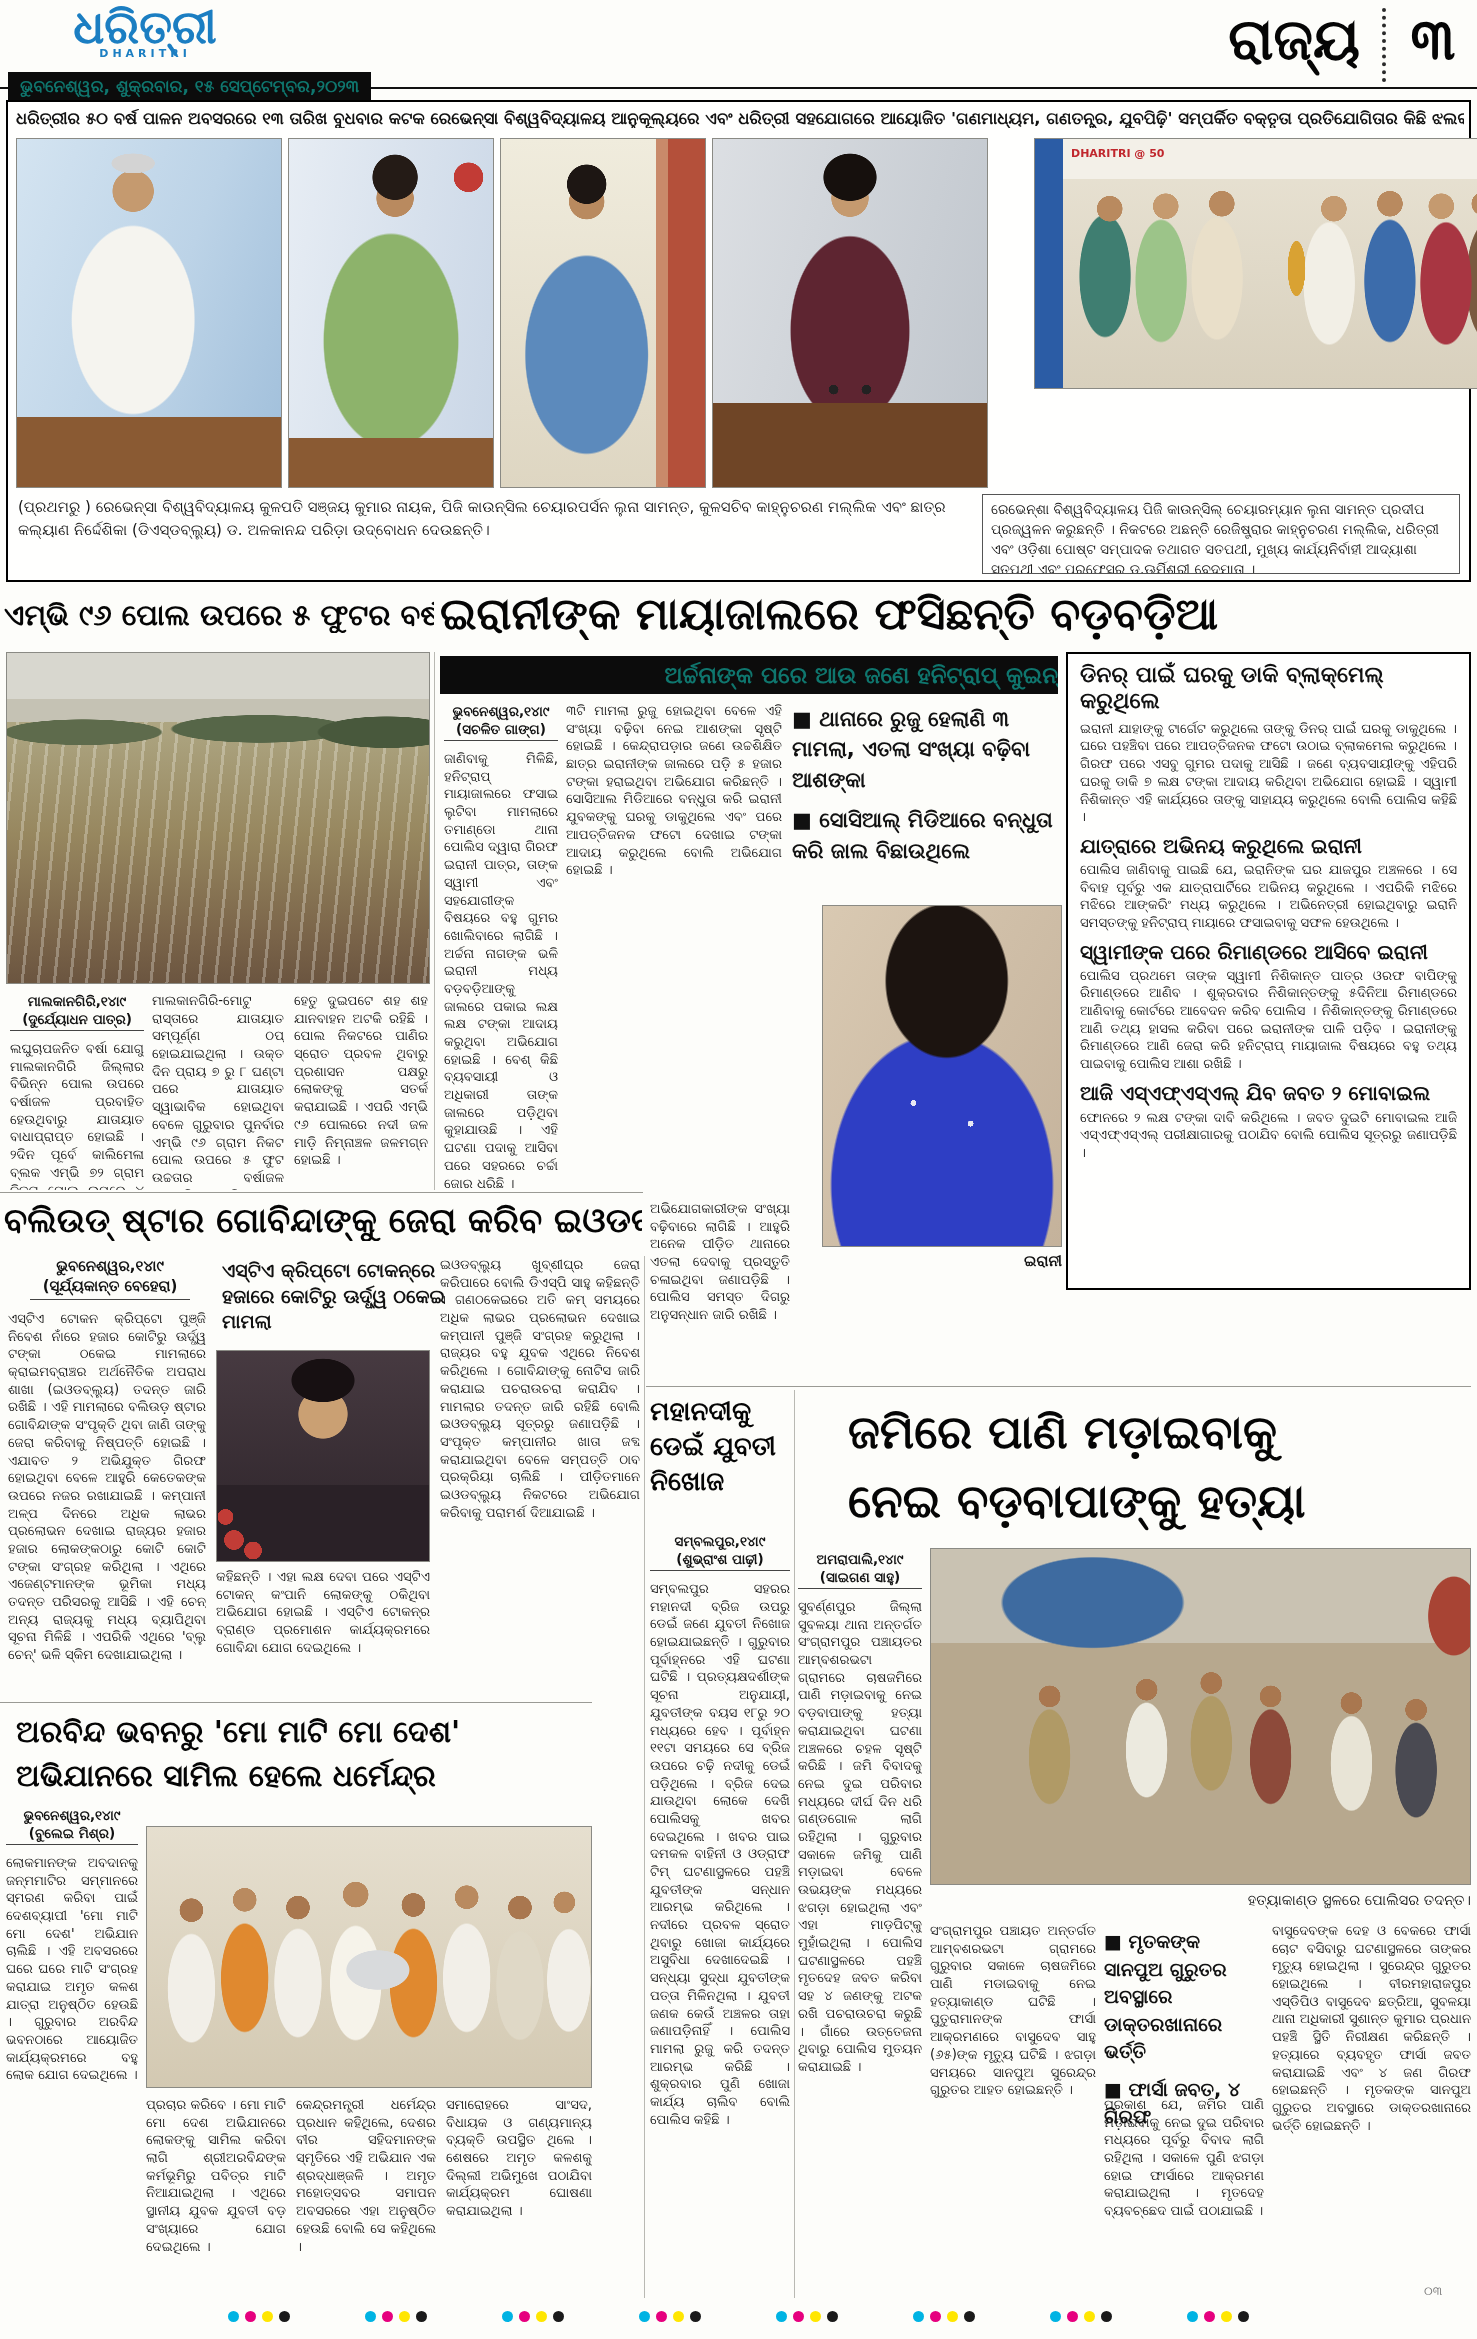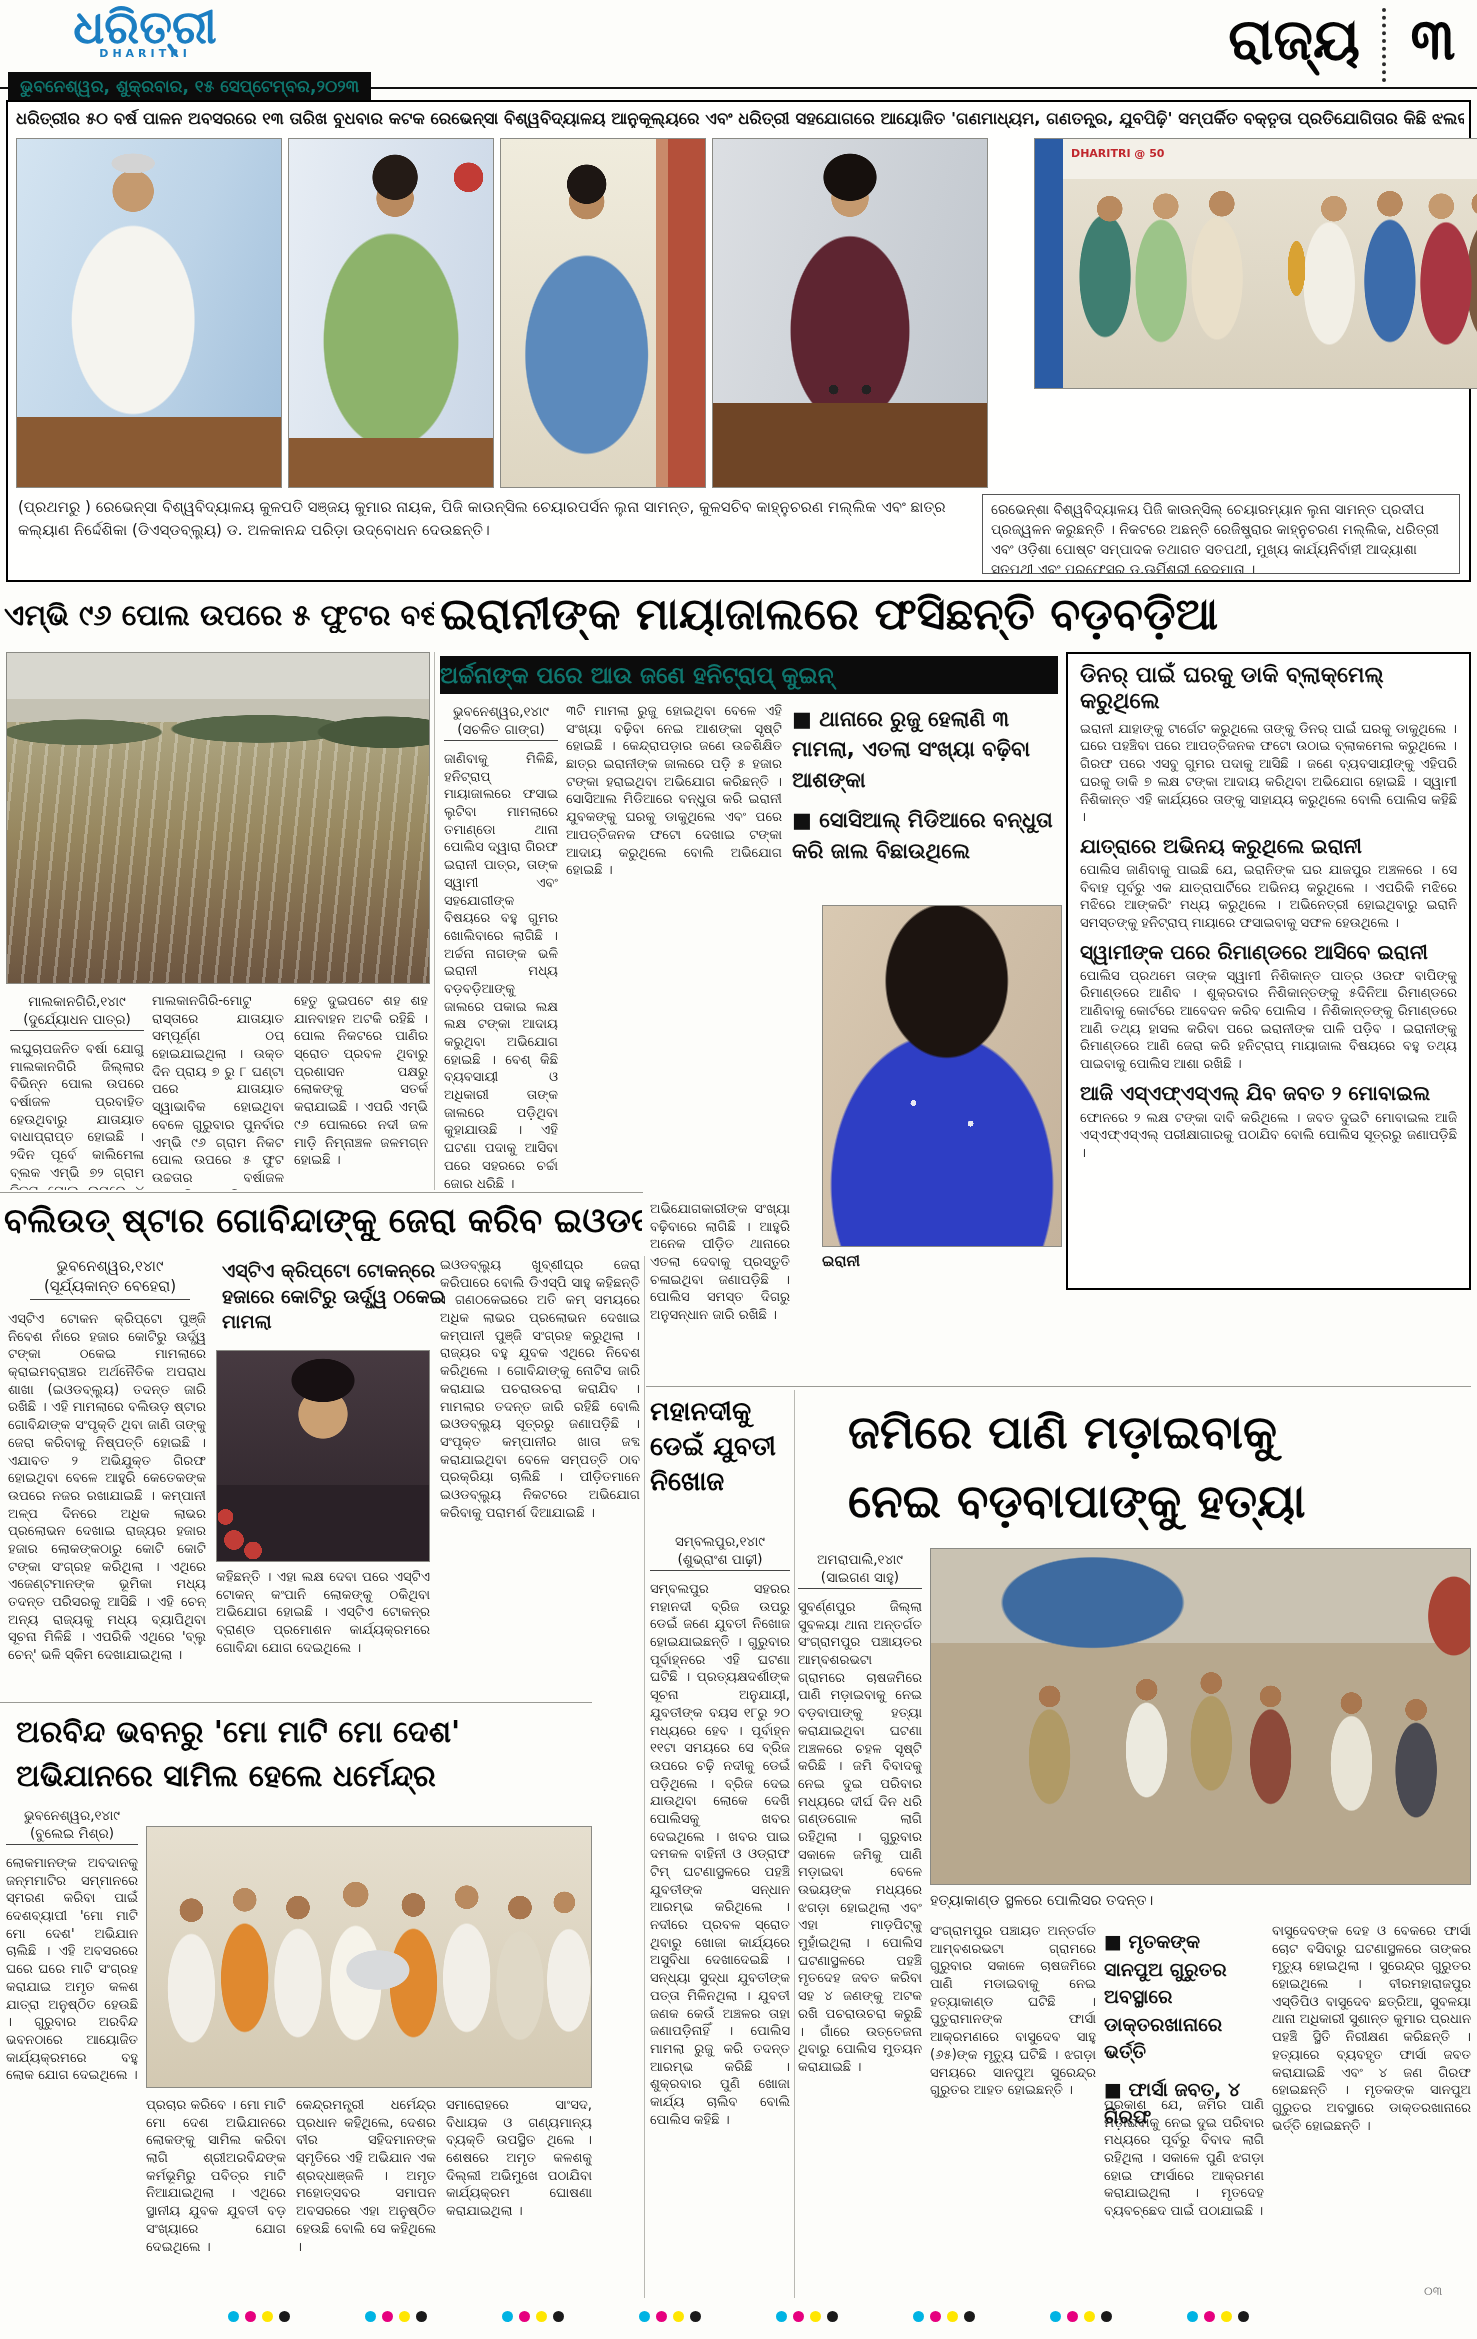--- a/index.html
+++ b/index.html
@@ -1,24 +1,24 @@
 <!DOCTYPE html>
 <html><head>
 <meta charset="utf-8">
 <style>
   html,body{margin:0;padding:0;background:#e8e8e8}
   .page{position:relative;width:1477px;height:2339px;background:#fdfdfa;
         font-family:"DejaVu Sans","Liberation Sans",sans-serif;color:#111;overflow:hidden;margin:0 auto}
   .abs{position:absolute}
   .b{font-weight:bold}
-  .ctr{text-align:left}
+  .ctr{text-align:right}
   .jt{text-align:justify}
   .nw{white-space:nowrap}
   .body{font-size:13.2px;line-height:1.34;overflow:hidden}
-  .dl{font-size:13.5px;font-weight:normal;text-align:center;line-height:1.35}
+  .dl{font-size:13.5px;font-weight:bold;text-align:center;line-height:1.35}
   .dl span{display:block}
   .dl .ul{border-bottom:1.5px solid #444;padding-bottom:2px}
   .photo{position:absolute;overflow:hidden;border:1px solid #8a8a84;box-sizing:border-box}
   .cap{font-size:15px;line-height:1.5}
   .wbar{background:#0c0c0c;color:#0f766e}
   .vr{position:absolute;width:1px;background:#b9b9b3}
   .hrl{position:absolute;height:1px;background:#9a9a94}
   .kick{font-weight:bold;text-align:left;line-height:1.35}
   .bullets{font-weight:bold;line-height:1.45}
   .bullets div{margin-bottom:10px}

